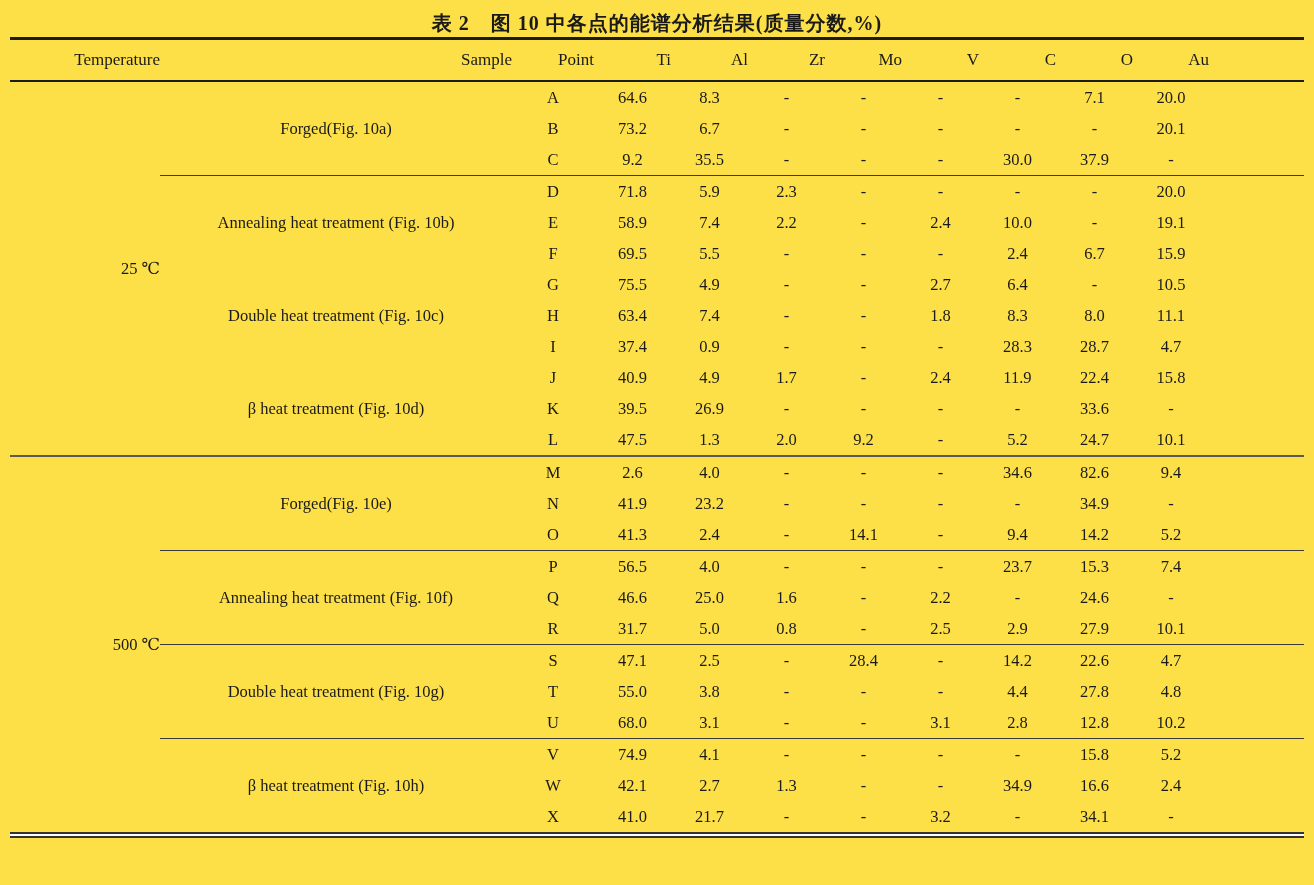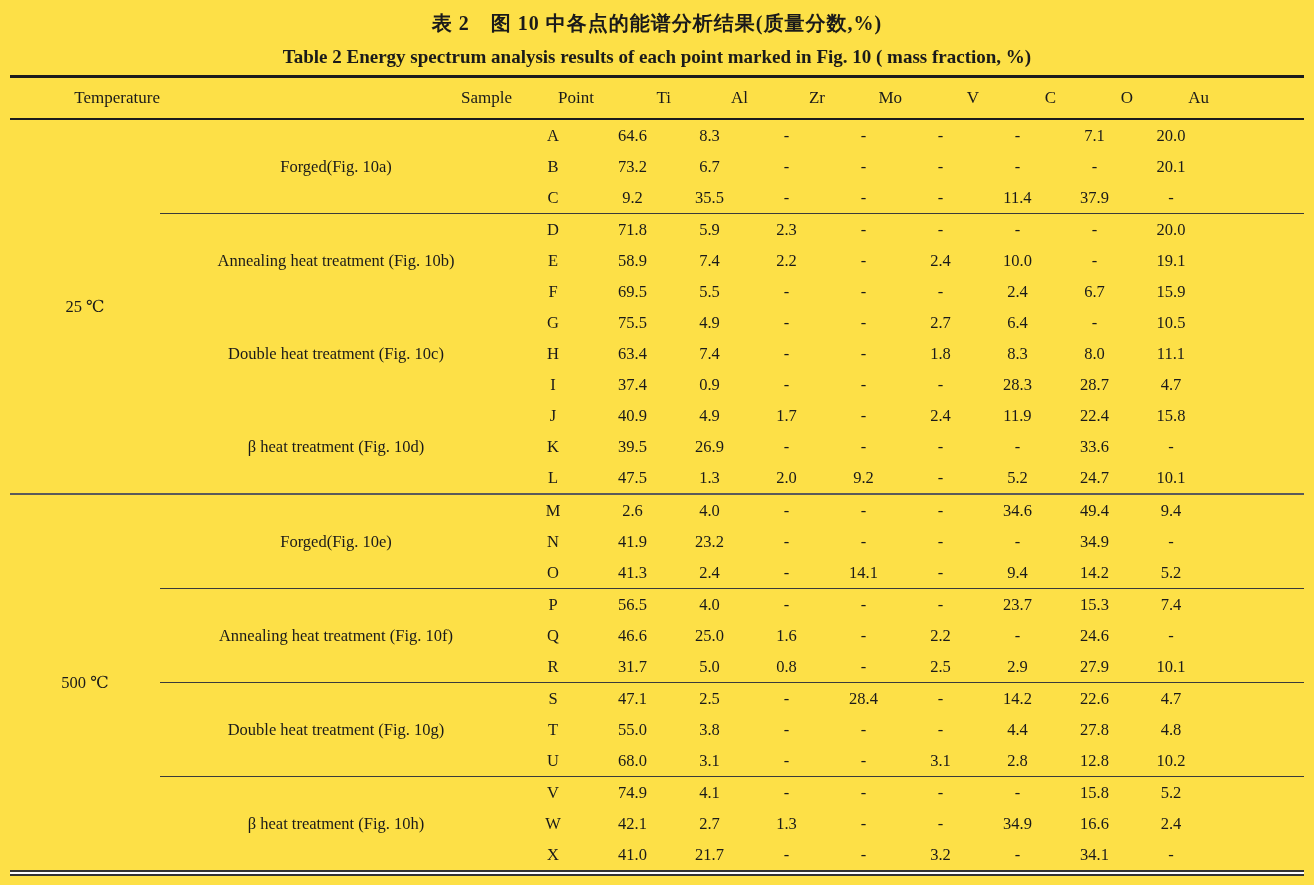--- a/index.html
+++ b/index.html
@@ -50,39 +50,38 @@
     text-align: right;
     padding: 0;
   }
   table.energy td {
     font-size: 16.5px;
     height: 31px;
     text-align: center;
     padding: 0;
     white-space: nowrap;
   }
-  table.energy td.temp { vertical-align: middle; }
+  table.energy td.temp { vertical-align: middle; text-align: right; }
   table.energy td.temp-first { border-bottom: 2px solid #5a5a5a; }
   table.energy tr.section-end > td { border-bottom: 2px solid #5a5a5a; }
   table.energy tr.group-end > td { border-bottom: 1px solid #3a3a3a; }
   table.energy th.col-au, table.energy td.col-au { padding-right: 95px; }
   .bottom-rule {
     margin: 0 10px;
     height: 2px;
     border-top: 2px solid #333;
     border-bottom: 2px solid #333;
     background: #fdfdfd;
   }
 </style>
 </head>
 <body>
 
 <div class="page">
   <div class="title-zh">表 2　图 10 中各点的能谱分析结果(质量分数,%)</div>
-  <div class="title-en">Table 2   Energy spectrum analysis results of each point marked in Fig. 10 ( mass fraction, %)</div>
 
   <table class="energy">
     <colgroup>
         <col style="width: 150px;">
         <col style="width: 352px;">
         <col style="width: 82px;">
         <col style="width: 77px;">
         <col style="width: 77px;">
         <col style="width: 77px;">
         <col style="width: 77px;">
@@ -133,21 +132,21 @@
           <td class="col-au">20.1</td>
         </tr>
         <tr class="group-end">
           <td class="sample"></td>
           <td>C</td>
           <td>9.2</td>
           <td>35.5</td>
           <td>-</td>
           <td>-</td>
           <td>-</td>
-          <td>11.4</td>
+          <td>30.0</td>
           <td>37.9</td>
           <td class="col-au">-</td>
         </tr>
         <tr>
           <td class="sample"></td>
           <td>D</td>
           <td>71.8</td>
           <td>5.9</td>
           <td>2.3</td>
           <td>-</td>
@@ -255,21 +254,21 @@
         <tr>
           <td rowspan="12" class="temp">500 ℃</td>
           <td class="sample"></td>
           <td>M</td>
           <td>2.6</td>
           <td>4.0</td>
           <td>-</td>
           <td>-</td>
           <td>-</td>
           <td>34.6</td>
-          <td>49.4</td>
+          <td>82.6</td>
           <td class="col-au">9.4</td>
         </tr>
         <tr>
           <td class="sample">Forged(Fig. 10e)</td>
           <td>N</td>
           <td>41.9</td>
           <td>23.2</td>
           <td>-</td>
           <td>-</td>
           <td>-</td>

